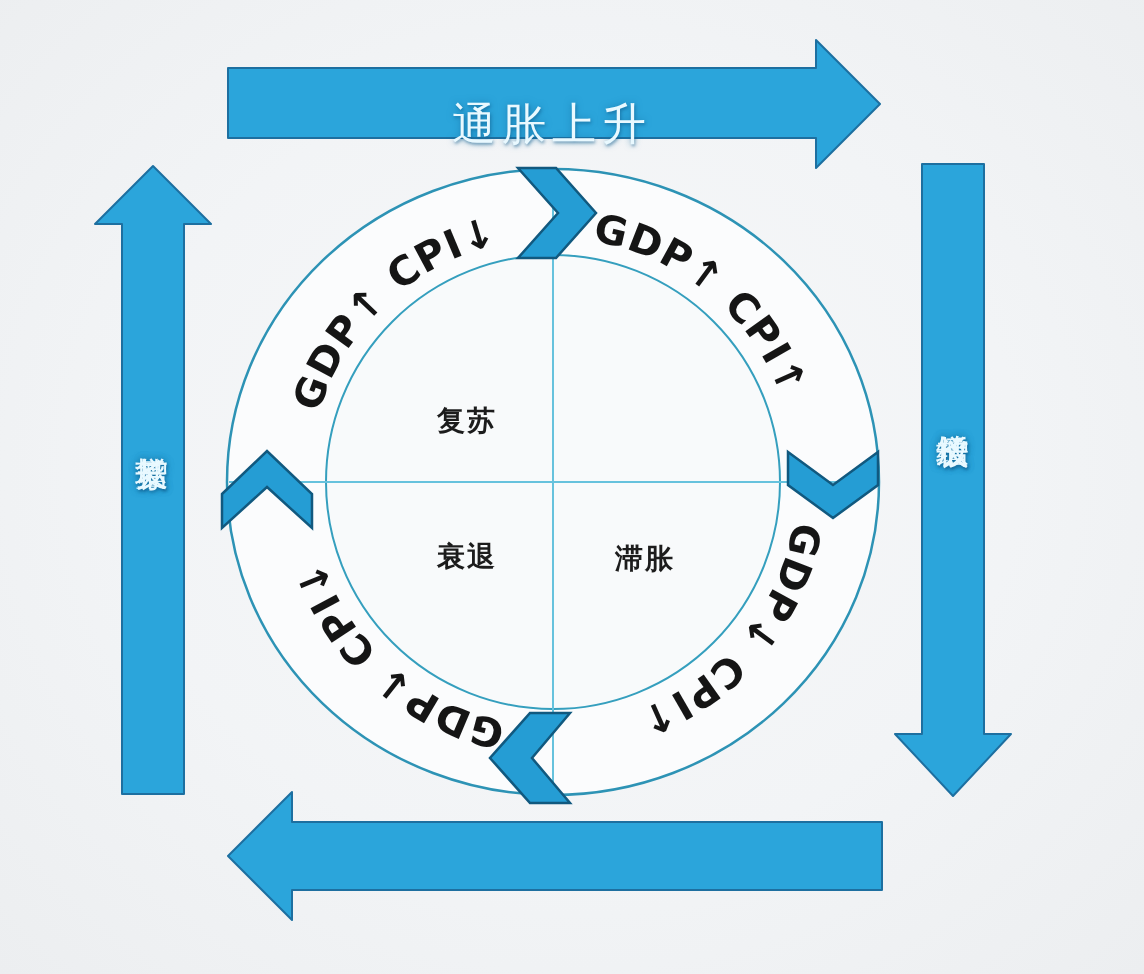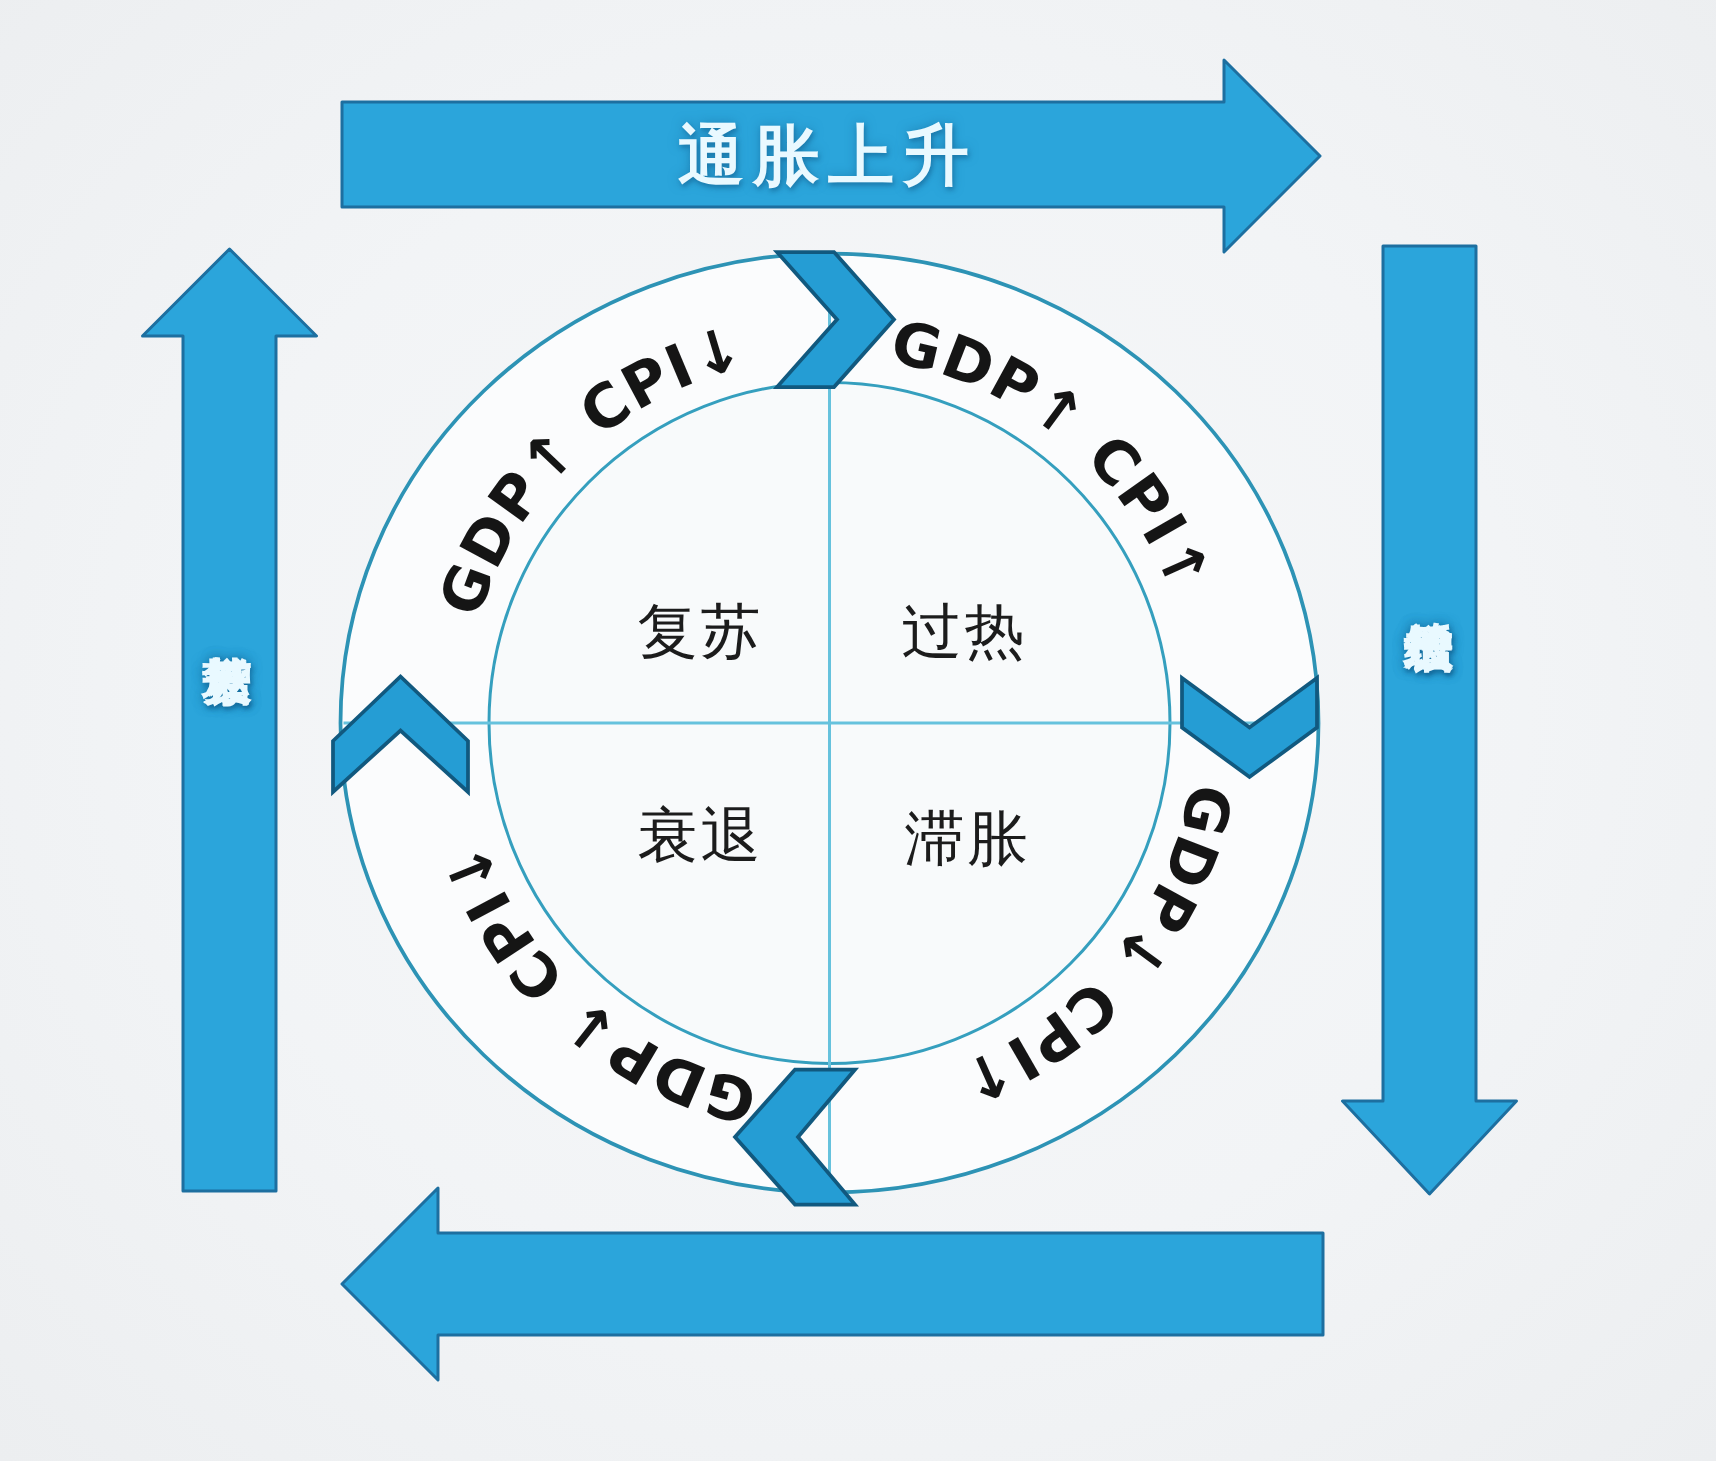--- a/index.html
+++ b/index.html
@@ -11,23 +11,23 @@
   .stage svg{position:absolute;left:0;top:0;}
   .big-arrow{fill:#2BA5DB;stroke:#1D6FA0;stroke-width:2;stroke-linejoin:round;}
   .chevron{fill:#259DD4;stroke:#11597F;stroke-width:2.5;stroke-linejoin:miter;}
   .ring-outer{fill:#FBFCFD;stroke:#2D93B5;stroke-width:2.5;}
   .ring-inner{fill:#F8FAFB;stroke:#359FBE;stroke-width:2;}
   .divider{stroke:#66C2DD;stroke-width:2;}
   .ring-text{font-family:"DejaVu Sans","Liberation Sans",sans-serif;font-weight:bold;
     font-size:40px;fill:#151515;letter-spacing:1px;}
   .label{position:absolute;transform:translate(-50%,-50%);white-space:nowrap;
     color:#1C1C1C;user-select:none;}
-  .quad-label{font-size:40px;font-weight:400;letter-spacing:2px;}
-  .arrow-label{color:#E9F9FF;font-weight:700;
-    text-shadow:0 0 7px rgba(25,115,165,.65), 1px 2px 3px rgba(15,85,130,.45);}
+  .quad-label{font-size:28px;font-weight:700;letter-spacing:2px;}
+  .arrow-label{color:#E9F9FF;font-weight:400;
+    text-shadow:0 0 7px rgba(25,115,165,.65), 1px 2px 3px rgba(15,85,130,.45);margin-top:20px;}
   .arrow-label.h{font-size:44px;letter-spacing:6px;}
   .arrow-label.v{font-size:33px;letter-spacing:0;writing-mode:vertical-rl;
     text-orientation:upright;line-height:1;}
 </style>
 </head>
 <body>
 
 <div class="stage">
 
   <svg width="1144" height="974" viewBox="0 0 1144 974">
@@ -60,17 +60,16 @@
     <text class="ring-text" text-anchor="middle">
       <textPath href="#ringTextPath" startOffset="86.5%">GDP↓ CPI↓</textPath>
     </text>
   </svg>
 
   <div class="label arrow-label h" style="left:552px;top:104px">通胀上升</div>
   <div class="label arrow-label v" style="left:953px;top:389px">增长放缓</div>
   <div class="label arrow-label v" style="left:152px;top:411px">增长复苏</div>
 
   <div class="label quad-label" style="left:467px;top:421px">复苏</div>
-  <div class="label quad-label" style="left:643px;top:421px">过热</div>
   <div class="label quad-label" style="left:467px;top:557px">衰退</div>
   <div class="label quad-label" style="left:645px;top:559px">滞胀</div>
 
 </div>
 
 </body></html>

